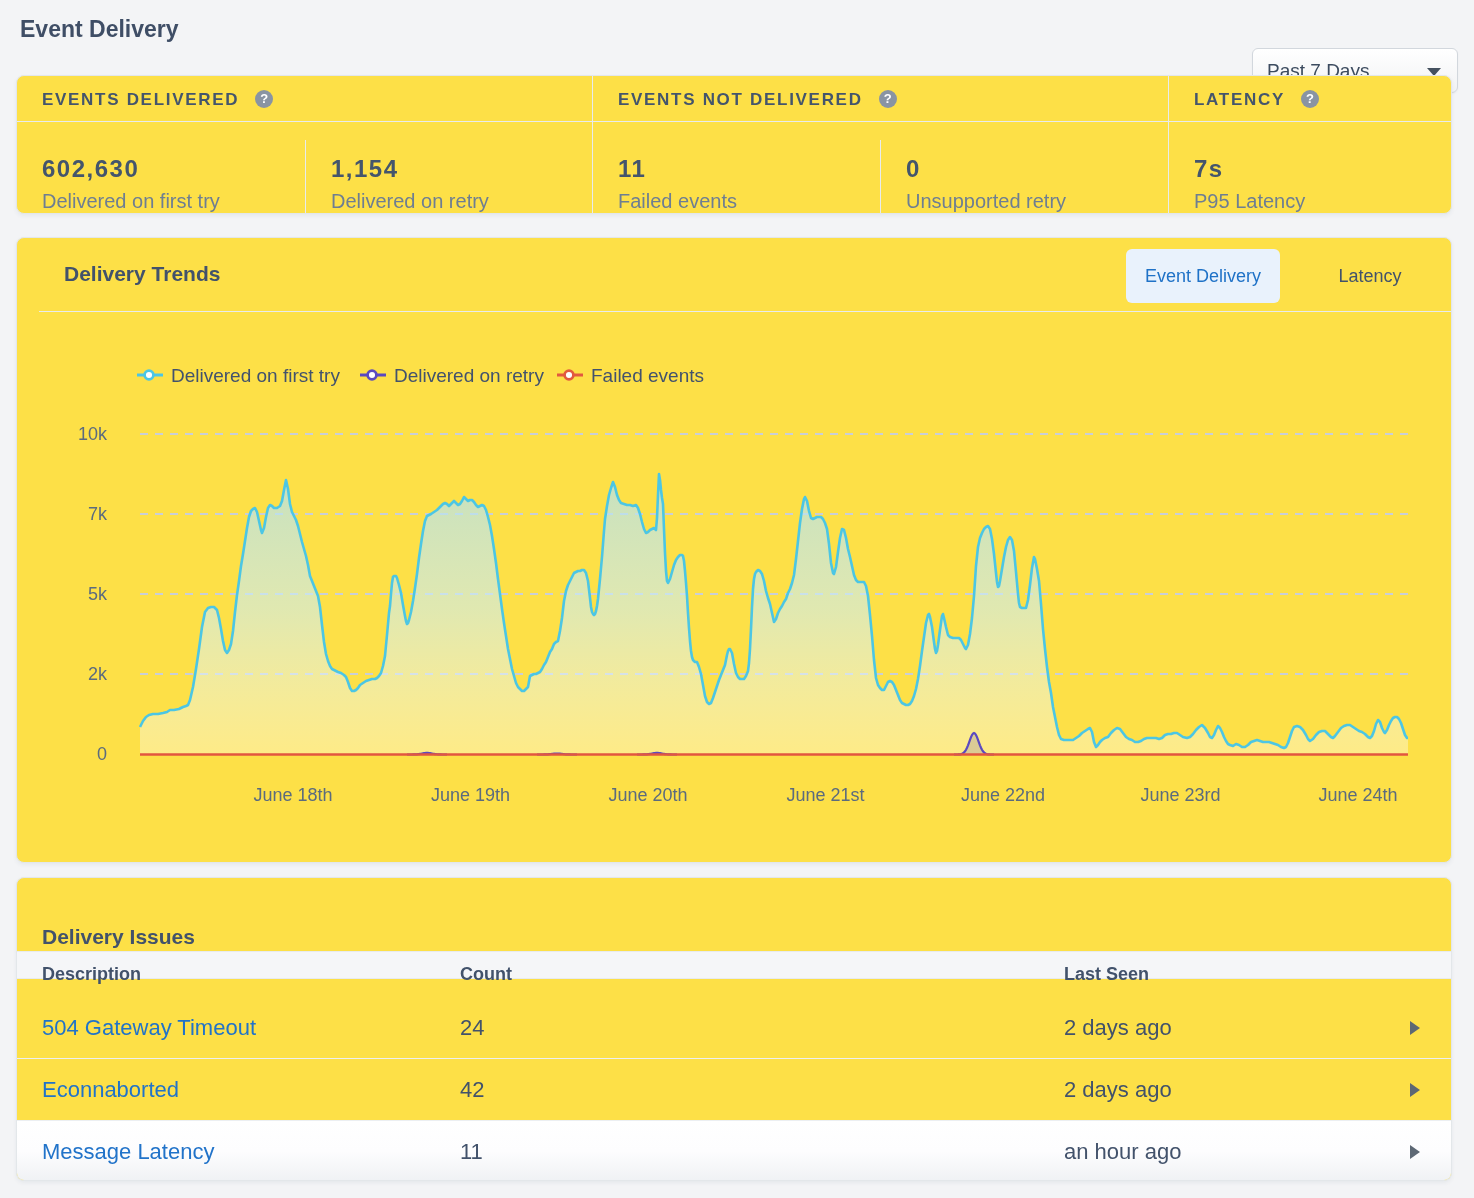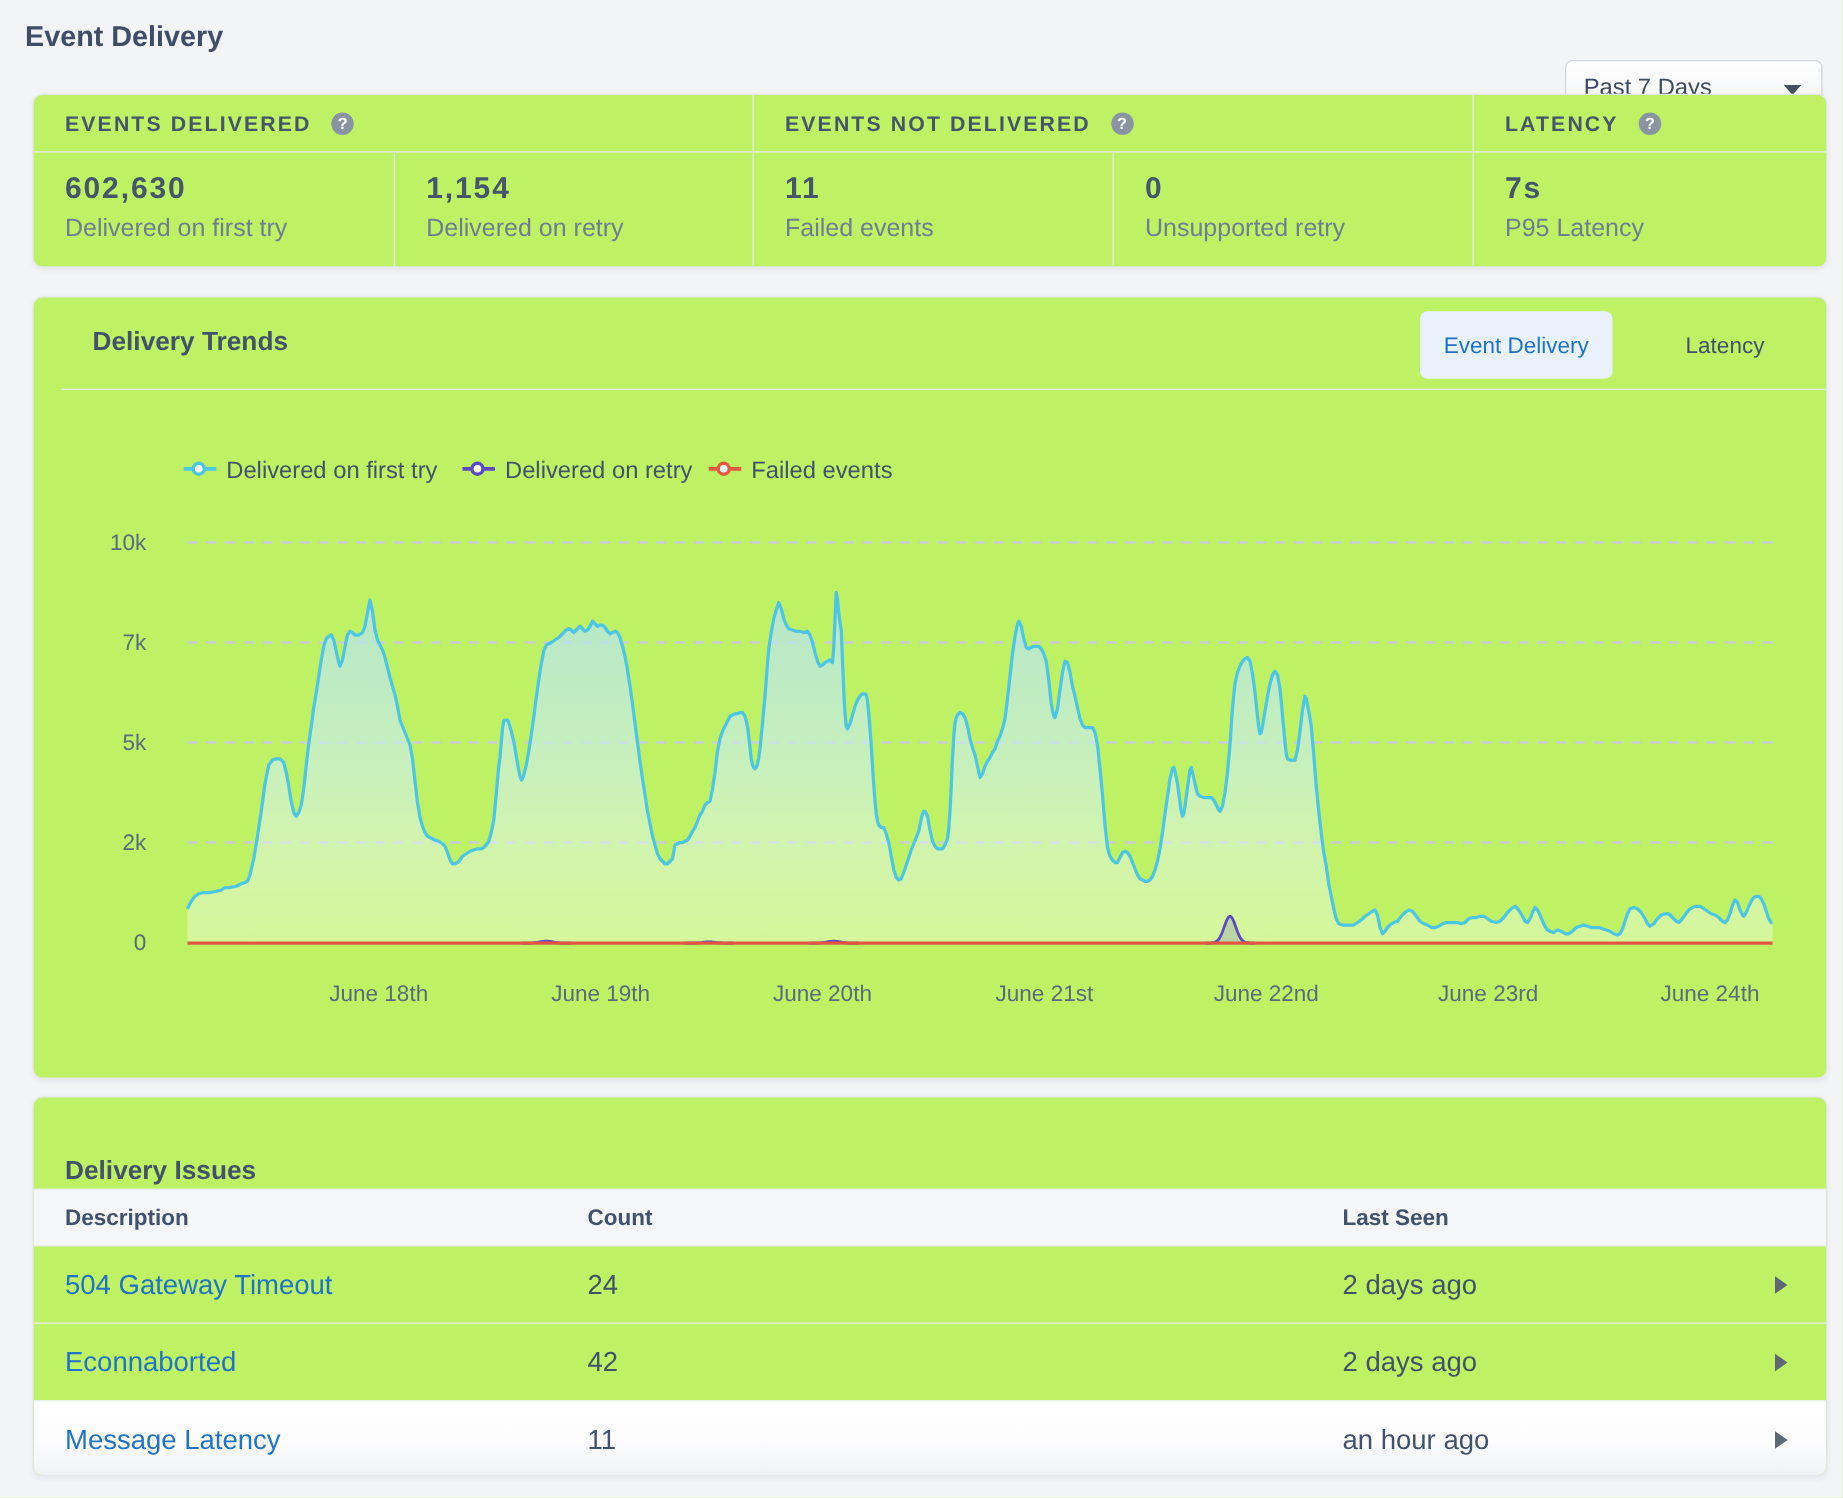--- a/index.html
+++ b/index.html
@@ -1,23 +1,23 @@
 <!DOCTYPE html>
 <html><head><meta charset="utf-8"><style>
 * { margin:0; padding:0; box-sizing:border-box; }
 html,body { width:1474px; height:1198px; background:#f3f4f6; font-family:"Liberation Sans",sans-serif; overflow:hidden; }
 .abs { position:absolute; }
-.card { position:absolute; left:26px; width:1436px; background:#bef264; border:1px solid #e3e7ea; border-radius:8px; box-shadow:0 2px 4px rgba(25,50,90,0.06); }
+.card { position:absolute; left:16px; width:1436px; background:#fde047; border:1px solid #e3e7ea; border-radius:8px; box-shadow:0 2px 4px rgba(25,50,90,0.06); }
 .h1 { font-size:23px; font-weight:bold; color:#3f4e66; }
 .h2 { font-size:21px; font-weight:bold; color:#42526b; }
 .select { position:absolute; left:1252px; top:6px; width:206px; height:45px; border:1px solid #d2d7dd; border-radius:6px; background:linear-gradient(#ffffff,#f1f2f4); box-shadow:0 1px 2px rgba(0,0,0,0.04); font-size:19px; color:#3c4b5f; line-height:43px; padding-left:14px;margin-top:42px; }
 .caret { position:absolute; right:16px; top:19px; width:0; height:0; border-left:7px solid transparent; border-right:7px solid transparent; border-top:8px solid #45515f; }
 .q { display:inline-block; width:18px; height:18px; border-radius:50%; background:#8994a3; color:#fff; font-size:13px; font-weight:bold; line-height:18px; text-align:center; letter-spacing:0; margin-left:16px; vertical-align:2px; }
 .shead { height:46px; line-height:47px; border-bottom:1px solid #e8ebee; padding-left:25px; font-size:17px; font-weight:bold; letter-spacing:1.7px; color:#44556c; white-space:nowrap; }
-.sbody { display:flex; height:91px; }
+.sbody { display:flex; height:91px;align-items:flex-end; }
 .scell { padding:15px 0 0 25px; }
 .bl { border-left:1px solid #e8ebee; }
 .num { font-size:24px; font-weight:bold; letter-spacing:1.5px; color:#44556c; }
 .lbl { font-size:20px; color:#6e7e92; margin-top:7px; }
 .thr { background:#f5f6f8; }
 .link { color:#2173c9; }
 .chev { position:absolute; left:1393px; top:24px; width:0; height:0; border-top:7px solid transparent; border-bottom:7px solid transparent; border-left:10px solid #5d6874; }
 </style></head>
 <body>
 <div class="abs h1" style="left:20px; top:16px;">Event Delivery</div>
@@ -103,21 +103,21 @@
         <text x="574" y="70" class="lg">Failed events</text>
 <path d="M123,415L126,409L129,405L132,403L136,402L141,402L146,401L150,400L153,398L157,398L162,397L166,395L169,394L171,393L173,388L176,375L179,357L182,337L185,315L188,300L191,296L194,295L197,295L200,298L202,306L204,317L206,329L208,338L210,341L212,338L214,332L216,319L218,300L220,283L222,269L224,254L226,242L228,229L230,216L232,205L234,199L236,197L238,196L240,200L242,209L244,218L245,221L247,216L249,205L251,196L253,193L255,194L257,196L260,196L263,194L265,189L267,178L269,168L271,177L273,192L275,200L277,204L279,208L281,214L283,222L285,230L287,237L289,244L291,253L293,264L295,269L297,274L299,279L301,284L303,295L305,313L307,330L309,342L311,349L313,354L315,357L317,358L319,359L321,360L324,361L327,363L329,365L331,370L333,376L335,379L337,379L339,378L341,376L343,373L346,371L349,369L352,368L355,367L358,367L360,366L362,364L364,361L366,354L368,344L370,323L372,301L373,294L374,282L375,271L376,265L377,264L379,264L380,266L382,273L384,281L386,293L388,304L389,309L390,312L391,311L392,308L394,300L396,289L398,276L400,262L402,246L404,232L406,219L408,209L410,204L412,203L414,202L417,200L420,198L423,195L426,192L428,191L430,192L432,194L435,191L437,189L439,191L441,193L443,192L445,189L447,185L449,187L451,189L453,188L455,188L457,190L459,193L461,195L463,194L465,193L467,194L469,198L471,205L473,213L475,224L477,237L479,251L481,267L483,282L485,297L487,311L489,324L491,337L493,347L495,357L497,364L499,371L501,375L503,377L505,379L507,379L509,377L511,375L513,364L515,363L517,362L519,362L521,361L523,360L525,357L527,353L529,350L531,345L533,340L535,337L537,332L539,330L541,329L543,319L545,306L547,289L549,279L551,273L553,269L555,265L557,261L559,260L561,259L563,259L565,258L567,258L569,261L571,269L573,286L574,295L575,300L576,302L577,303L578,302L579,299L580,294L581,287L582,277L583,267L584,256L585,245L586,232L587,219L588,207L590,194L592,183L594,176L596,170L598,175L600,183L602,188L604,191L607,192L610,193L613,193L616,194L619,193L621,196L623,202L625,210L627,217L629,221L631,220L633,218L635,217L637,216L639,218L640,206L641,183L642,162L643,168L644,178L645,186L646,192L647,217L648,241L649,259L650,269L651,271L653,267L655,260L657,253L659,248L661,245L663,243L665,243L666,244L667,249L668,259L669,271L670,284L671,301L672,316L673,329L674,339L675,345L676,348L678,350L680,350L682,355L684,362L686,373L688,384L690,390L692,392L694,391L696,386L698,380L700,374L702,368L704,363L706,358L708,353L710,343L711,339L712,337L713,337L715,341L717,352L719,361L721,365L723,367L725,367L727,367L729,364L731,359L732,351L733,337L734,317L735,295L736,277L737,267L738,262L739,260L741,258L743,259L745,262L747,269L749,279L751,286L753,292L755,301L757,310L759,307L761,301L763,297L765,294L767,290L769,287L771,281L773,277L775,271L777,263L779,247L781,229L783,211L785,197L787,187L788,185L790,189L792,199L794,206L796,207L798,206L800,205L802,205L804,205L806,207L808,211L810,217L812,232L814,251L816,261L817,262L819,255L821,240L823,226L825,217L827,218L829,226L831,237L833,245L835,254L837,263L839,268L841,270L844,270L847,270L849,274L851,284L853,303L855,324L857,348L859,366L861,373L863,376L865,378L867,378L869,374L871,370L873,369L875,370L877,373L879,378L881,383L883,388L885,391L887,392L889,393L891,393L893,392L895,389L897,384L899,377L901,367L903,354L905,339L907,325L909,311L911,303L912,302L913,305L915,315L917,330L918,337L919,341L920,339L921,333L923,318L925,304L926,302L927,306L929,315L931,323L933,325L936,326L939,326L942,326L944,328L946,332L948,336L949,337L951,333L953,322L955,306L957,284L959,254L961,235L963,226L965,221L967,217L969,215L971,214L973,217L975,227L977,242L979,261L980,270L981,275L982,274L983,269L985,257L987,245L989,235L991,228L993,225L995,228L997,239L999,260L1001,282L1002,291L1003,295L1005,296L1007,296L1009,296L1011,288L1013,273L1015,256L1017,245L1018,247L1020,257L1022,269L1024,292L1026,317L1028,337L1030,355L1032,370L1034,381L1036,395L1038,405L1040,415L1042,423L1044,427L1047,428L1050,428L1053,428L1056,428L1059,426L1062,424L1065,421L1068,419L1071,417L1073,416L1075,420L1077,430L1079,435L1081,433L1083,430L1085,428L1088,426L1091,425L1094,421L1097,418L1100,416L1103,417L1106,421L1109,425L1112,427L1115,428L1118,430L1121,430L1124,429L1127,427L1130,426L1133,426L1136,426L1139,426L1142,427L1145,426L1148,423L1151,422L1154,422L1157,421L1160,421L1163,423L1166,425L1170,426L1173,425L1176,422L1179,418L1182,415L1185,413L1188,416L1191,421L1193,425L1195,426L1197,423L1199,418L1201,414L1203,416L1205,420L1207,425L1209,429L1211,432L1213,433L1216,434L1219,432L1222,433L1225,435L1228,435L1231,433L1234,430L1237,429L1240,428L1243,429L1246,430L1249,430L1252,430L1255,431L1258,432L1261,433L1264,435L1267,436L1269,435L1271,431L1273,425L1275,419L1277,415L1280,414L1283,415L1286,418L1289,423L1291,427L1293,429L1296,427L1299,423L1302,420L1305,419L1308,419L1311,422L1314,425L1316,426L1318,424L1321,420L1324,416L1327,414L1330,413L1333,413L1336,415L1339,417L1342,419L1345,420L1348,422L1351,425L1353,426L1355,424L1357,419L1359,412L1361,408L1363,410L1365,416L1367,420L1368,421L1370,418L1372,413L1374,409L1376,406L1378,405L1380,405L1382,407L1384,411L1386,417L1388,423L1390,426L1391,426L1391,442L123,442Z" fill="url(#g1)" stroke="none"></path>
 <path d="M123,415L126,409L129,405L132,403L136,402L141,402L146,401L150,400L153,398L157,398L162,397L166,395L169,394L171,393L173,388L176,375L179,357L182,337L185,315L188,300L191,296L194,295L197,295L200,298L202,306L204,317L206,329L208,338L210,341L212,338L214,332L216,319L218,300L220,283L222,269L224,254L226,242L228,229L230,216L232,205L234,199L236,197L238,196L240,200L242,209L244,218L245,221L247,216L249,205L251,196L253,193L255,194L257,196L260,196L263,194L265,189L267,178L269,168L271,177L273,192L275,200L277,204L279,208L281,214L283,222L285,230L287,237L289,244L291,253L293,264L295,269L297,274L299,279L301,284L303,295L305,313L307,330L309,342L311,349L313,354L315,357L317,358L319,359L321,360L324,361L327,363L329,365L331,370L333,376L335,379L337,379L339,378L341,376L343,373L346,371L349,369L352,368L355,367L358,367L360,366L362,364L364,361L366,354L368,344L370,323L372,301L373,294L374,282L375,271L376,265L377,264L379,264L380,266L382,273L384,281L386,293L388,304L389,309L390,312L391,311L392,308L394,300L396,289L398,276L400,262L402,246L404,232L406,219L408,209L410,204L412,203L414,202L417,200L420,198L423,195L426,192L428,191L430,192L432,194L435,191L437,189L439,191L441,193L443,192L445,189L447,185L449,187L451,189L453,188L455,188L457,190L459,193L461,195L463,194L465,193L467,194L469,198L471,205L473,213L475,224L477,237L479,251L481,267L483,282L485,297L487,311L489,324L491,337L493,347L495,357L497,364L499,371L501,375L503,377L505,379L507,379L509,377L511,375L513,364L515,363L517,362L519,362L521,361L523,360L525,357L527,353L529,350L531,345L533,340L535,337L537,332L539,330L541,329L543,319L545,306L547,289L549,279L551,273L553,269L555,265L557,261L559,260L561,259L563,259L565,258L567,258L569,261L571,269L573,286L574,295L575,300L576,302L577,303L578,302L579,299L580,294L581,287L582,277L583,267L584,256L585,245L586,232L587,219L588,207L590,194L592,183L594,176L596,170L598,175L600,183L602,188L604,191L607,192L610,193L613,193L616,194L619,193L621,196L623,202L625,210L627,217L629,221L631,220L633,218L635,217L637,216L639,218L640,206L641,183L642,162L643,168L644,178L645,186L646,192L647,217L648,241L649,259L650,269L651,271L653,267L655,260L657,253L659,248L661,245L663,243L665,243L666,244L667,249L668,259L669,271L670,284L671,301L672,316L673,329L674,339L675,345L676,348L678,350L680,350L682,355L684,362L686,373L688,384L690,390L692,392L694,391L696,386L698,380L700,374L702,368L704,363L706,358L708,353L710,343L711,339L712,337L713,337L715,341L717,352L719,361L721,365L723,367L725,367L727,367L729,364L731,359L732,351L733,337L734,317L735,295L736,277L737,267L738,262L739,260L741,258L743,259L745,262L747,269L749,279L751,286L753,292L755,301L757,310L759,307L761,301L763,297L765,294L767,290L769,287L771,281L773,277L775,271L777,263L779,247L781,229L783,211L785,197L787,187L788,185L790,189L792,199L794,206L796,207L798,206L800,205L802,205L804,205L806,207L808,211L810,217L812,232L814,251L816,261L817,262L819,255L821,240L823,226L825,217L827,218L829,226L831,237L833,245L835,254L837,263L839,268L841,270L844,270L847,270L849,274L851,284L853,303L855,324L857,348L859,366L861,373L863,376L865,378L867,378L869,374L871,370L873,369L875,370L877,373L879,378L881,383L883,388L885,391L887,392L889,393L891,393L893,392L895,389L897,384L899,377L901,367L903,354L905,339L907,325L909,311L911,303L912,302L913,305L915,315L917,330L918,337L919,341L920,339L921,333L923,318L925,304L926,302L927,306L929,315L931,323L933,325L936,326L939,326L942,326L944,328L946,332L948,336L949,337L951,333L953,322L955,306L957,284L959,254L961,235L963,226L965,221L967,217L969,215L971,214L973,217L975,227L977,242L979,261L980,270L981,275L982,274L983,269L985,257L987,245L989,235L991,228L993,225L995,228L997,239L999,260L1001,282L1002,291L1003,295L1005,296L1007,296L1009,296L1011,288L1013,273L1015,256L1017,245L1018,247L1020,257L1022,269L1024,292L1026,317L1028,337L1030,355L1032,370L1034,381L1036,395L1038,405L1040,415L1042,423L1044,427L1047,428L1050,428L1053,428L1056,428L1059,426L1062,424L1065,421L1068,419L1071,417L1073,416L1075,420L1077,430L1079,435L1081,433L1083,430L1085,428L1088,426L1091,425L1094,421L1097,418L1100,416L1103,417L1106,421L1109,425L1112,427L1115,428L1118,430L1121,430L1124,429L1127,427L1130,426L1133,426L1136,426L1139,426L1142,427L1145,426L1148,423L1151,422L1154,422L1157,421L1160,421L1163,423L1166,425L1170,426L1173,425L1176,422L1179,418L1182,415L1185,413L1188,416L1191,421L1193,425L1195,426L1197,423L1199,418L1201,414L1203,416L1205,420L1207,425L1209,429L1211,432L1213,433L1216,434L1219,432L1222,433L1225,435L1228,435L1231,433L1234,430L1237,429L1240,428L1243,429L1246,430L1249,430L1252,430L1255,431L1258,432L1261,433L1264,435L1267,436L1269,435L1271,431L1273,425L1275,419L1277,415L1280,414L1283,415L1286,418L1289,423L1291,427L1293,429L1296,427L1299,423L1302,420L1305,419L1308,419L1311,422L1314,425L1316,426L1318,424L1321,420L1324,416L1327,414L1330,413L1333,413L1336,415L1339,417L1342,419L1345,420L1348,422L1351,425L1353,426L1355,424L1357,419L1359,412L1361,408L1363,410L1365,416L1367,420L1368,421L1370,418L1372,413L1374,409L1376,406L1378,405L1380,405L1382,407L1384,411L1386,417L1388,423L1390,426L1391,426" fill="none" stroke="#4cc6e4" stroke-width="2.6" stroke-linejoin="round"></path>
 <path d="M937,442.5L938,442.5L939,442.49L940,442.48L941,442.45L942,442.39L943,442.29L944,442.1L945,441.78L946,441.27L947,440.48L948,439.33L949,437.76L950,435.75L951,433.32L952,430.59L953,427.77L954,425.12L955,422.94L956,421.5L957,421.0L958,421.5L959,422.94L960,425.12L961,427.77L962,430.59L963,433.32L964,435.75L965,437.76L966,439.33L967,440.48L968,441.27L969,441.78L970,442.1L971,442.29L972,442.39L973,442.45L974,442.48L975,442.49L976,442.5L977,442.5M390,442.5L391,442.5L392,442.5L393,442.5L394,442.49L395,442.48L396,442.47L397,442.45L398,442.41L399,442.36L400,442.28L401,442.18L402,442.06L403,441.9L404,441.72L405,441.53L406,441.34L407,441.16L408,441.02L409,440.93L410,440.9L411,440.93L412,441.02L413,441.16L414,441.34L415,441.53L416,441.72L417,441.9L418,442.06L419,442.18L420,442.28L421,442.36L422,442.41L423,442.45L424,442.47L425,442.48L426,442.49L427,442.5L428,442.5L429,442.5L430,442.5M620,442.5L621,442.5L622,442.5L623,442.5L624,442.49L625,442.48L626,442.47L627,442.45L628,442.41L629,442.36L630,442.28L631,442.18L632,442.06L633,441.9L634,441.72L635,441.53L636,441.34L637,441.16L638,441.02L639,440.93L640,440.9L641,440.93L642,441.02L643,441.16L644,441.34L645,441.53L646,441.72L647,441.9L648,442.06L649,442.18L650,442.28L651,442.36L652,442.41L653,442.45L654,442.47L655,442.48L656,442.49L657,442.5L658,442.5L659,442.5L660,442.5M520,442.5L521,442.5L522,442.5L523,442.5L524,442.49L525,442.49L526,442.48L527,442.47L528,442.44L529,442.41L530,442.36L531,442.3L532,442.22L533,442.12L534,442.01L535,441.89L536,441.77L537,441.66L538,441.58L539,441.52L540,441.5L541,441.52L542,441.58L543,441.66L544,441.77L545,441.89L546,442.01L547,442.12L548,442.22L549,442.3L550,442.36L551,442.41L552,442.44L553,442.47L554,442.48L555,442.49L556,442.49L557,442.5L558,442.5L559,442.5L560,442.5" fill="rgba(100,90,190,0.22)" stroke="#5a49c0" stroke-width="2.2"></path>
 <line x1="123" y1="442.5" x2="1391" y2="442.5" stroke="#e2563f" stroke-width="2.6"></line>
 </svg></div>
 </div>
 
 <div class="card" style="top:877px; height:304px; overflow:hidden;">
   <div class="h2" style="position:absolute; left:25px; top:23px;margin-top:24px;">Delivery Issues</div>
-  <div class="thr" style="position:absolute; left:0; top:73px; width:1434px; height:46px; border-top:1px solid #e8ebee; border-bottom:1px solid #e8ebee; font-size:18px; font-weight:bold; color:#42526b; line-height:45px;">
+  <div class="thr" style="position:absolute; left:0; top:73px; width:1434px; height:28px; border-top:1px solid #e8ebee; border-bottom:1px solid #e8ebee; font-size:18px; font-weight:bold; color:#42526b; line-height:45px;">
     <span style="position:absolute; left:25px;">Description</span>
     <span style="position:absolute; left:443px;">Count</span>
     <span style="position:absolute; left:1047px;">Last Seen</span>
   </div>
   <div style="position:absolute; left:0; top:119px; width:1434px; height:62px; border-bottom:1px solid #eceff2; font-size:22px;">
     <span class="link" style="position:absolute; left:25px; top:18px;text-align:right;">504 Gateway Timeout</span>
     <span style="position:absolute; left:443px; top:18px; color:#42526b;">24</span>
     <span style="position:absolute; left:1047px; top:18px; color:#42526b;">2 days ago</span>
     <span class="chev"></span>
   </div>

